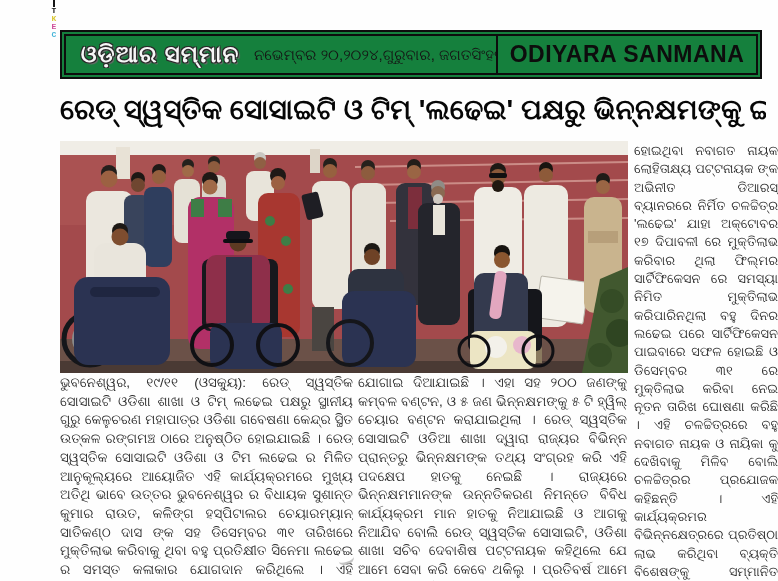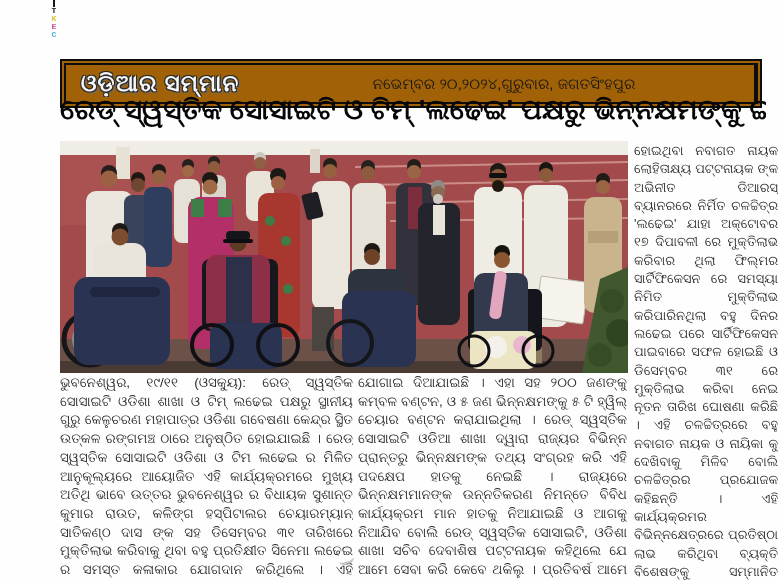--- a/index.html
+++ b/index.html
@@ -9,21 +9,21 @@
   }
   
   .reg-mark{position:absolute;left:46px;top:0;width:16px;display:flex;flex-direction:column;align-items:center;line-height:8px;}
   .reg-bar{width:2px;height:7px;background:#141414;}
   .rm{font-size:8px;font-weight:bold;line-height:8px;font-family:"Liberation Mono",monospace;}
   .rm-t{color:#141414;}
   .rm-k{color:#d9c836;}
   .rm-e{color:#ce4f9b;}
   .rm-c{color:#43b4d8;}
   
-  .masthead{position:absolute;left:60px;top:30px;width:702px;height:49px;border:2px solid #0d0d0d;background:#a16207;box-sizing:border-box;padding:2px;margin-top:29px;}
+  .masthead{position:absolute;left:60px;top:30px;width:702px;height:49px;border:2px solid #0d0d0d;background:#15803d;box-sizing:border-box;padding:2px;}
   .masthead-inner{border:2px solid #0d0d0d;height:100%;box-sizing:border-box;display:flex;align-items:center;overflow:hidden;}
   .logo{width:188px;text-align:center;font-size:23px;font-weight:bold;letter-spacing:1px;color:#f6f6f6;
         text-shadow:-1px -1px 0 #2a2a2a,1px -1px 0 #2a2a2a,-1px 1px 0 #2a2a2a,1px 1px 0 #2a2a2a,2px 2px 1px #6a6a6a;
         white-space:nowrap;overflow:hidden;}
   .dateline{flex:1;text-align:center;font-size:15px;color:#151515;white-space:nowrap;overflow:hidden;}
   .m-divider{width:2px;align-self:stretch;background:#0d0d0d;}
   .title-en{width:258px;text-align:center;font-size:23px;font-weight:bold;color:#0d0d0d;letter-spacing:0.5px;white-space:nowrap;overflow:hidden;}
   
   .headline{position:absolute;left:60px;top:86px;width:706px;height:50px;margin:0;
             text-align:center;font-size:28px;line-height:48px;font-weight:bold;color:#060606;
@@ -49,20 +49,21 @@
     <span class="rm rm-k">K</span>
     <span class="rm rm-e">E</span>
     <span class="rm rm-c">C</span>
   </div>
 
   <div class="masthead">
     <div class="masthead-inner">
       <div class="logo">ଓଡ଼ିଆର ସମ୍ମାନ</div>
       <div class="dateline">ନଭେମ୍ବର ୨୦,୨୦୨୪,ଗୁରୁବାର, ଜଗତସିଂହପୁର</div>
       <div class="m-divider"></div>
+      <div class="title-en">ODIYARA SANMANA</div>
     </div>
   </div>
 
   <h1 class="headline">ରେଡ୍ ସ୍ୱସ୍ତିକ ସୋସାଇଟି ଓ ଟିମ୍ 'ଲଢେଇ' ପକ୍ଷରୁ ଭିନ୍ନକ୍ଷମଙ୍କୁ ଇଭି ସ୍କୁଟି ପ୍ରଦାନ</h1>
 
   <div class="photo">
     <svg width="568" height="232" viewBox="0 0 568 232" xmlns="http://www.w3.org/2000/svg">
 
       <rect width="568" height="232" fill="#f0ede6"></rect>
       <rect y="14" width="568" height="218" fill="#a34a4c"></rect>

